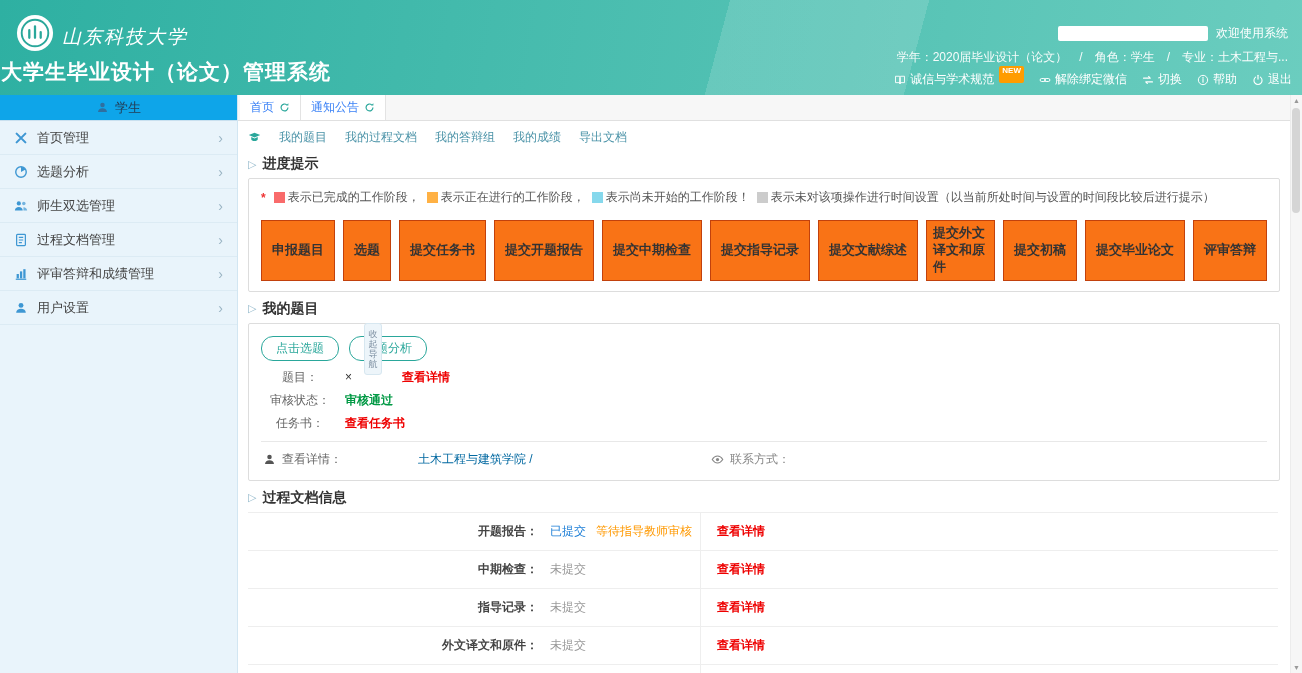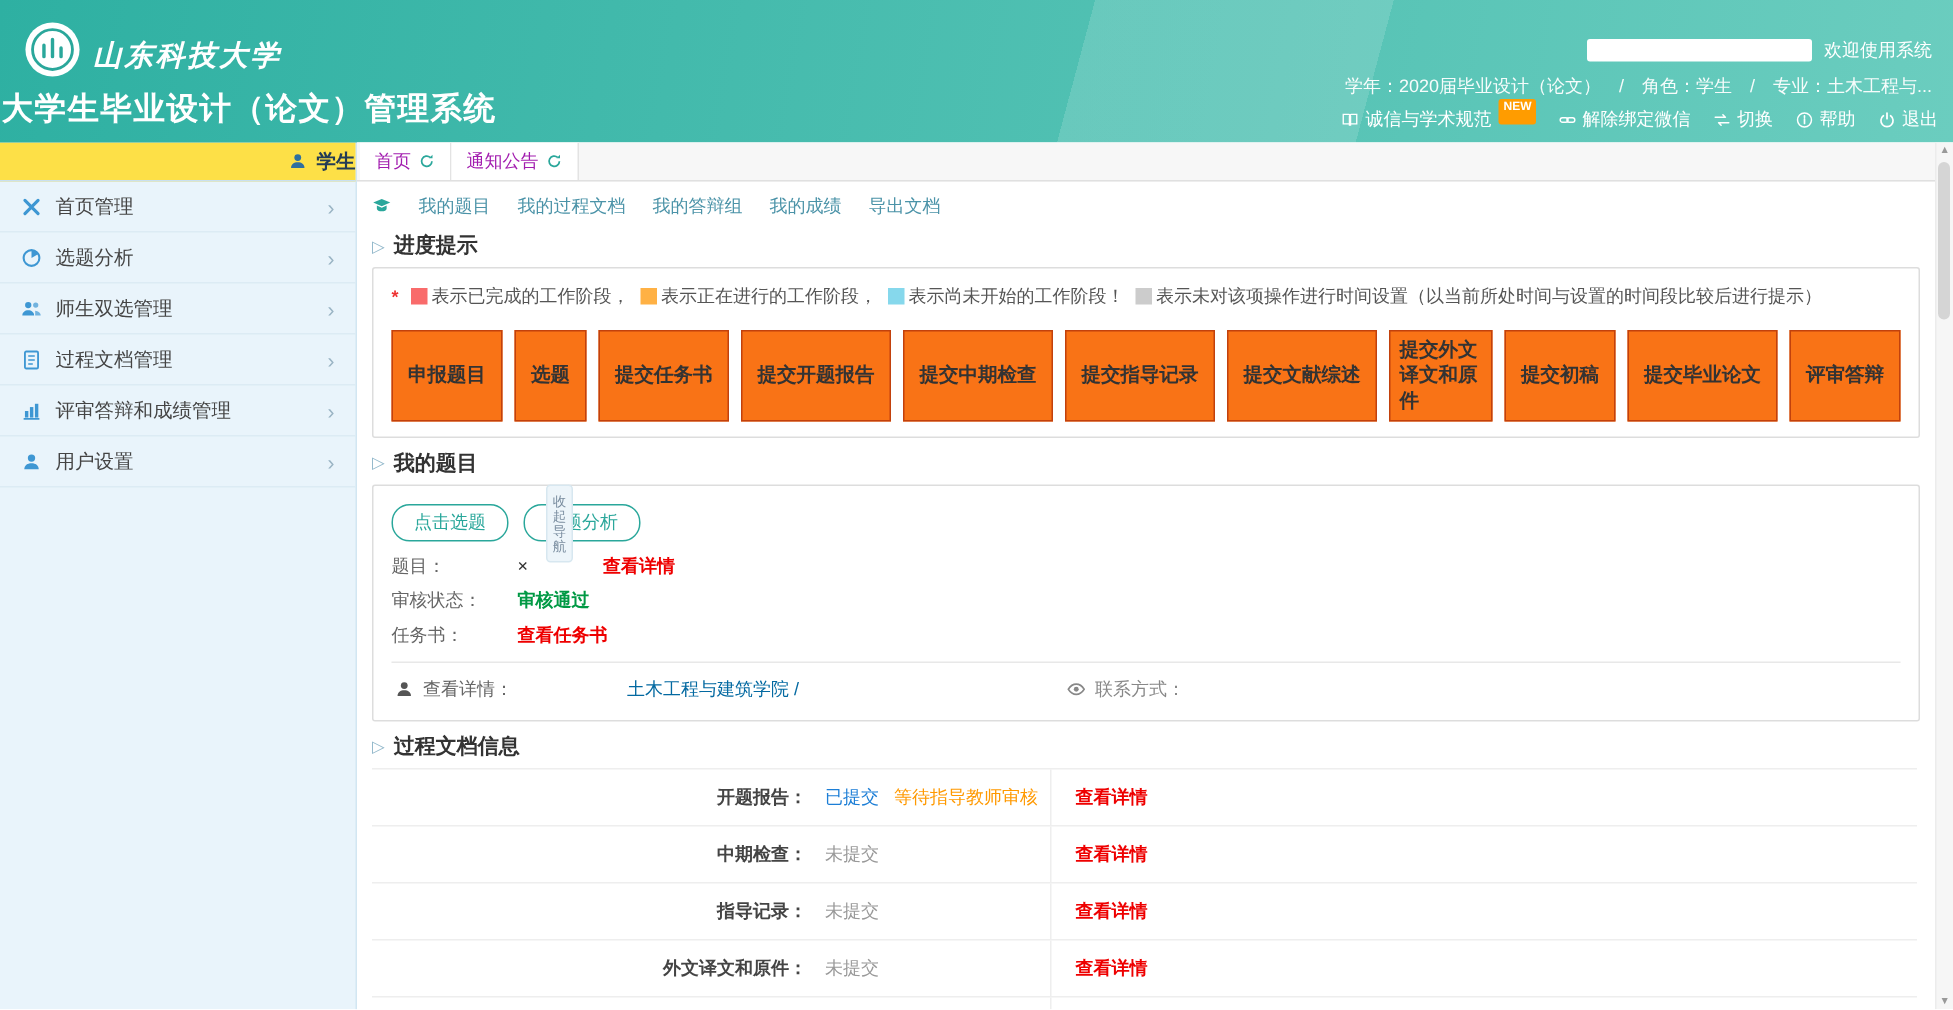--- a/index.html
+++ b/index.html
@@ -5,46 +5,46 @@
   html,body{margin:0;padding:0;background:#fff;}
   .app{width:1302px;height:673px;position:relative;overflow:hidden;background:#fff;
        font-family:"Liberation Sans","DejaVu Sans",sans-serif;font-size:12px;color:#333;}
 
   
   .header{height:95px;position:relative;color:#fff;
     background-image:linear-gradient(105deg, rgba(255,255,255,0) 55%, rgba(255,255,255,.14) 55%, rgba(255,255,255,.14) 70%, rgba(255,255,255,0) 70%),
                      linear-gradient(100deg,var(--header-grad-1,#2eb0a2),var(--header-grad-2,#6bcdbf));}
   .logo{position:absolute;left:16px;top:14px;width:38px;height:38px;}
   .univ{position:absolute;left:62px;top:24px;font-family:"Liberation Serif","DejaVu Serif",serif;
-        font-size:19px;font-weight:bold;font-style:italic;letter-spacing:2px;}
+        font-size:19px;font-weight:normal;font-style:italic;letter-spacing:2px;}
   .sys-title{position:absolute;left:1px;top:58px;font-size:21px;font-weight:bold;letter-spacing:1px;}
   .welcome-row{position:absolute;top:25px;right:14px;display:flex;align-items:center;gap:8px;}
   .user-box{width:150px;height:15px;background:#fff;border-radius:2px;}
   .welcome{font-size:12px;}
   .session{position:absolute;top:49px;right:14px;font-size:12px;opacity:.95;}
   .hlinks{position:absolute;bottom:7px;right:10px;display:flex;gap:15px;align-items:center;font-size:12px;}
   .hlink{display:inline-flex;gap:4px;cursor:pointer;}
   .badge{background:#ff9c00;color:#fff;font-size:8px;font-weight:bold;padding:0 3px;border-radius:2px;
          margin-left:1px;position:relative;top:-5px;line-height:10px;}
 
   
   .main{display:flex;height:578px;}
   .sidebar{width:237px;background:var(--sidebar-bg,#e9f4fb);border-right:1px solid var(--sidebar-border,#d2e6f2);}
-  .side-head{height:25px;display:flex;align-items:center;justify-content:flex-end;gap:6px;
-             font-weight:bold;font-size:13px;background:#fde047;border-bottom:1px solid #c9e0ef;color:#233c55;}
+  .side-head{height:25px;display:flex;align-items:center;justify-content:center;gap:6px;
+             font-weight:normal;font-size:13px;background:#0ea5e9;border-bottom:1px solid #c9e0ef;color:#233c55;}
   .side-head .icn{color:#2f6f9f;}
   .menu-item{height:33px;display:flex;align-items:center;gap:9px;padding:0 14px;
              border-bottom:1px solid #dcebf4;font-size:13px;color:#444;cursor:pointer;background:transparent;}
   .menu-item .icn{color:var(--menu-icon-blue,#3e97d3);}
   .mlabel{flex:1;}
   .chev{color:#9ab4c4;font-size:14px;}
 
   .content{flex:1;position:relative;background:#fff;overflow:hidden;}
   .tabbar{height:25px;background:#f7f7f7;border-bottom:1px solid #e0e0e0;display:flex;align-items:stretch;padding-left:2px;}
-  .tab{display:flex;align-items:center;gap:5px;padding:0 10px;font-size:12px;color:#a21caf;
+  .tab{display:flex;align-items:center;gap:5px;padding:0 10px;font-size:12px;color:#3b82f6;
        border-right:1px solid #e3e3e3;background:#fff;cursor:pointer;}
   .tab .ticon{color:var(--accent-teal,#2aa79b);}
 
   .page{padding:4px 22px 0 10px;}
   .quicklinks{display:flex;align-items:center;gap:18px;height:24px;color:#4b93a8;font-size:12px;}
   .quicklinks .ql-icon{color:var(--accent-teal,#2aa79b);}
   .ql-link{cursor:pointer;}
   .sec-title{display:flex;align-items:center;gap:6px;margin:6px 0 5px;font-size:14px;color:#333;}
   .tri{color:#8fb6c9;font-size:11px;}
   .sec-title b{font-weight:bold;}
@@ -56,21 +56,21 @@
   .lg-sq{display:inline-block;width:11px;height:11px;margin:0 3px 0 7px;}
   .stages{display:flex;gap:8px;margin-top:14px;align-items:stretch;}
   .stage{border:1px solid #c2410c;display:flex;align-items:center;justify-content:center;
          font-weight:bold;font-size:13px;padding:4px 10px;min-height:44px;line-height:1.3;white-space:nowrap;background:#f97316;}
   .stage.wrap{white-space:normal;width:92px;padding:4px 6px;}
 
   .pillrow{display:flex;gap:10px;margin:2px 0 8px;}
   .pill{border:1px solid var(--accent-teal,#2aa79b);color:var(--accent-teal,#2aa79b);border-radius:12px;
         padding:3px 14px;font-size:12px;background:#fff;cursor:pointer;font-family:inherit;}
   .trow{display:flex;align-items:center;margin:6px 0;font-size:12px;}
-  .tlabel{width:78px;text-align:left;color:#666;margin-right:6px;}
+  .tlabel{width:78px;text-align:center;color:#666;margin-right:6px;}
   .tval{color:#333;}
   .spacer{width:50px;}
   .red-link{color:var(--link-red,#ee0000);font-weight:bold;cursor:pointer;}
   .green{color:var(--status-green,#009944);font-weight:bold;}
   .divider{border-top:1px solid #e8e8e8;margin:9px 0 7px;}
   .advisor-row{display:flex;align-items:center;font-size:12px;color:#666;padding:2px 0 2px 2px;}
   .adv-g1{display:flex;align-items:center;gap:6px;width:448px;}
   .adv-g1 .icn{color:#555;}
   .adv-val{color:#0369a1;margin-left:70px;}
   .adv-g2{display:flex;align-items:center;gap:6px;color:#888;}

